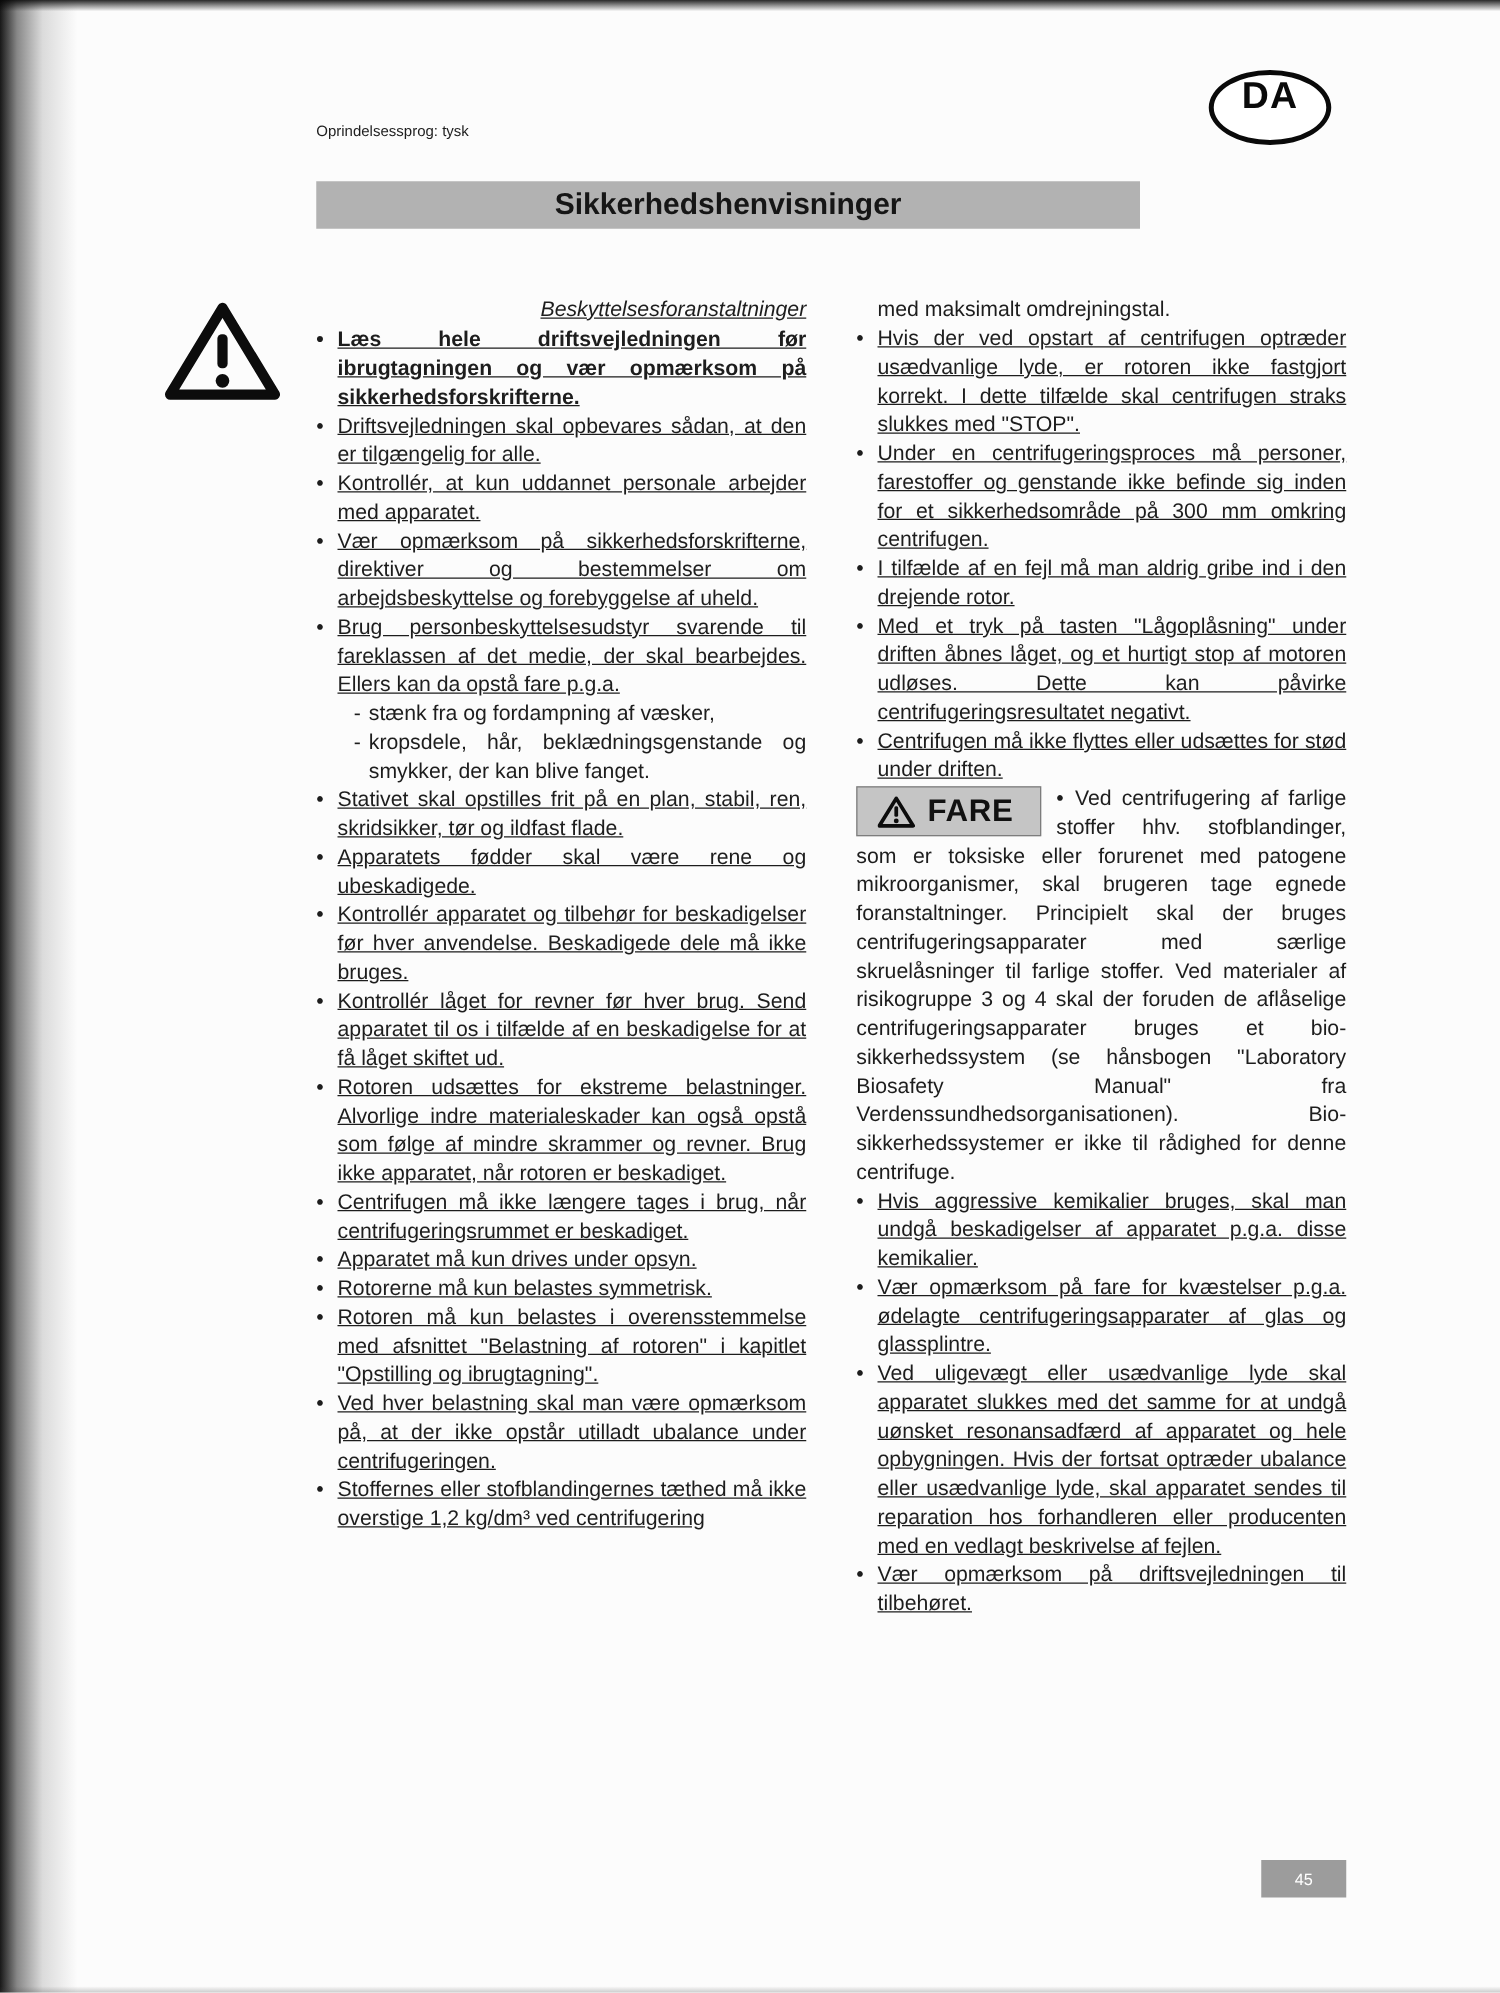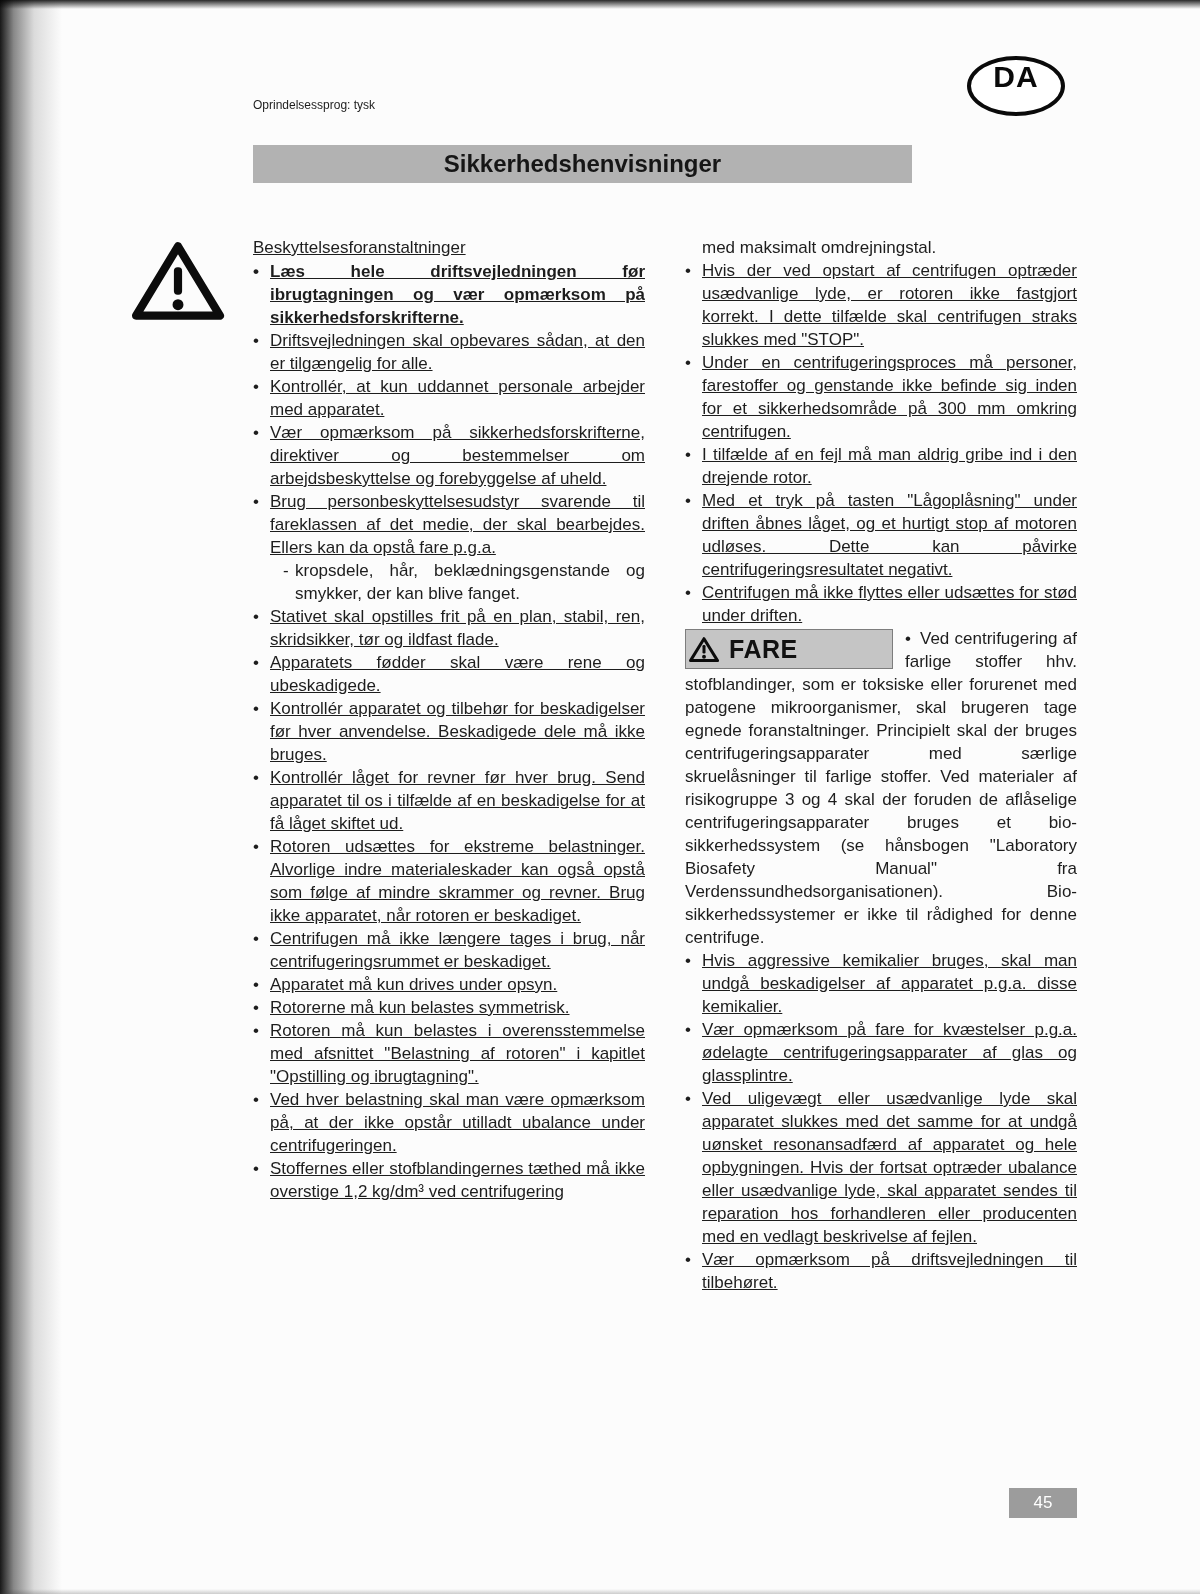--- a/index.html
+++ b/index.html
@@ -29,42 +29,42 @@
     background:#b2b2b2;display:flex;align-items:center;justify-content:center;}
   .header-bar .title{font-size:24px;font-weight:bold;color:#161616;}
 
   .big-triangle{position:absolute;left:131px;top:240px;width:94px;height:82px;}
   .big-triangle svg{width:100%;height:100%;}
 
   .main{position:absolute;left:253px;top:236px;width:824px;}
   .columns{display:flex;gap:40px;}
   .col{width:392px;font-size:17px;line-height:23px;}
 
-  .subheading{text-decoration:underline;margin-bottom:1px;}
+  .subheading{font-style:italic;text-decoration:underline;margin-bottom:1px;text-align:right;}
 
   .item{text-align:justify;}
   .item.bullet{padding-left:17px;text-indent:-17px;text-decoration:underline;}
   .item.dash{padding-left:42px;text-indent:-12px;}
   .item.text{padding-left:17px;}
   .item.bold{font-weight:bold;}
   .marker{display:inline-block;text-indent:0;}
   .item.bullet .marker{width:17px;}
   .item.dash .marker{width:12px;}
   .item.fare{padding-left:0;text-indent:0;}
   .item.fare .marker{width:15px;}
 
-  .fare-box{float:left;width:208px;height:40px;margin:2px 12px 3px 0;
+  .fare-box{float:left;width:148px;height:40px;margin:2px 12px 3px 0;
     background:#c5c5c5;border:1px solid #7d7d7d;
     display:flex;align-items:center;justify-content:flex-start;gap:10px;
-    padding:0 3px;box-sizing:border-box;text-indent:0;}
+    padding:0 16px;box-sizing:border-box;text-indent:0;}
   .fare-box svg{width:30px;height:27px;flex:0 0 auto;}
   .fare-label{font-size:25px;font-weight:bold;color:#111;letter-spacing:0.5px;}
 
   .page-number{position:absolute;left:1009px;top:1488px;width:68px;height:30px;
-    background:#9c9c9c;color:#ffffff;font-size:17px;
+    background:#9c9c9c;color:#ffffff;font-size:13px;
     display:flex;align-items:center;justify-content:center;}
 </style>
 </head>
 <body>
 
 <div class="edge-left"></div>
 <div class="edge-top"></div>
 <div class="edge-bottom"></div>
 
 <div class="origin-label">Oprindelsessprog: tysk</div>
@@ -87,20 +87,21 @@
 
 <div class="main">
   <div class="columns">
     <div class="col" id="left-col">
       <div class="subheading">Beskyttelsesforanstaltninger</div>
     <div class="item bullet bold"><span class="marker">•</span><span class="txt">Læs hele driftsvejledningen før ibrugtagningen og vær opmærksom på sikkerhedsforskrifterne.</span></div>
         <div class="item bullet"><span class="marker">•</span><span class="txt">Driftsvejledningen skal opbevares sådan, at den er tilgængelig for alle.</span></div>
         <div class="item bullet"><span class="marker">•</span><span class="txt">Kontrollér, at kun uddannet personale arbejder med apparatet.</span></div>
         <div class="item bullet"><span class="marker">•</span><span class="txt">Vær opmærksom på sikkerhedsforskrifterne, direktiver og bestemmelser om arbejdsbeskyttelse og forebyggelse af uheld.</span></div>
         <div class="item bullet"><span class="marker">•</span><span class="txt">Brug personbeskyttelsesudstyr svarende til fareklassen af det medie, der skal bearbejdes. Ellers kan da opstå fare p.g.a.</span></div>
+        <div class="item dash"><span class="marker">-</span><span class="txt">stænk fra og fordampning af væsker,</span></div>
         <div class="item dash"><span class="marker">-</span><span class="txt">kropsdele, hår, beklædningsgenstande og smykker, der kan blive fanget.</span></div>
         <div class="item bullet"><span class="marker">•</span><span class="txt">Stativet skal opstilles frit på en plan, stabil, ren, skridsikker, tør og ildfast flade.</span></div>
         <div class="item bullet"><span class="marker">•</span><span class="txt">Apparatets fødder skal være rene og ubeskadigede.</span></div>
         <div class="item bullet"><span class="marker">•</span><span class="txt">Kontrollér apparatet og tilbehør for beskadigelser før hver anvendelse. Beskadigede dele må ikke bruges.</span></div>
         <div class="item bullet"><span class="marker">•</span><span class="txt">Kontrollér låget for revner før hver brug. Send apparatet til os i tilfælde af en beskadigelse for at få låget skiftet ud.</span></div>
         <div class="item bullet"><span class="marker">•</span><span class="txt">Rotoren udsættes for ekstreme belastninger. Alvorlige indre materialeskader kan også opstå som følge af mindre skrammer og revner. Brug ikke apparatet, når rotoren er beskadiget.</span></div>
         <div class="item bullet"><span class="marker">•</span><span class="txt">Centrifugen må ikke længere tages i brug, når centrifugeringsrummet er beskadiget.</span></div>
         <div class="item bullet"><span class="marker">•</span><span class="txt">Apparatet må kun drives under opsyn.</span></div>
         <div class="item bullet"><span class="marker">•</span><span class="txt">Rotorerne må kun belastes symmetrisk.</span></div>
         <div class="item bullet"><span class="marker">•</span><span class="txt">Rotoren må kun belastes i overensstemmelse med afsnittet "Belastning af rotoren" i kapitlet "Opstilling og ibrugtagning".</span></div>

